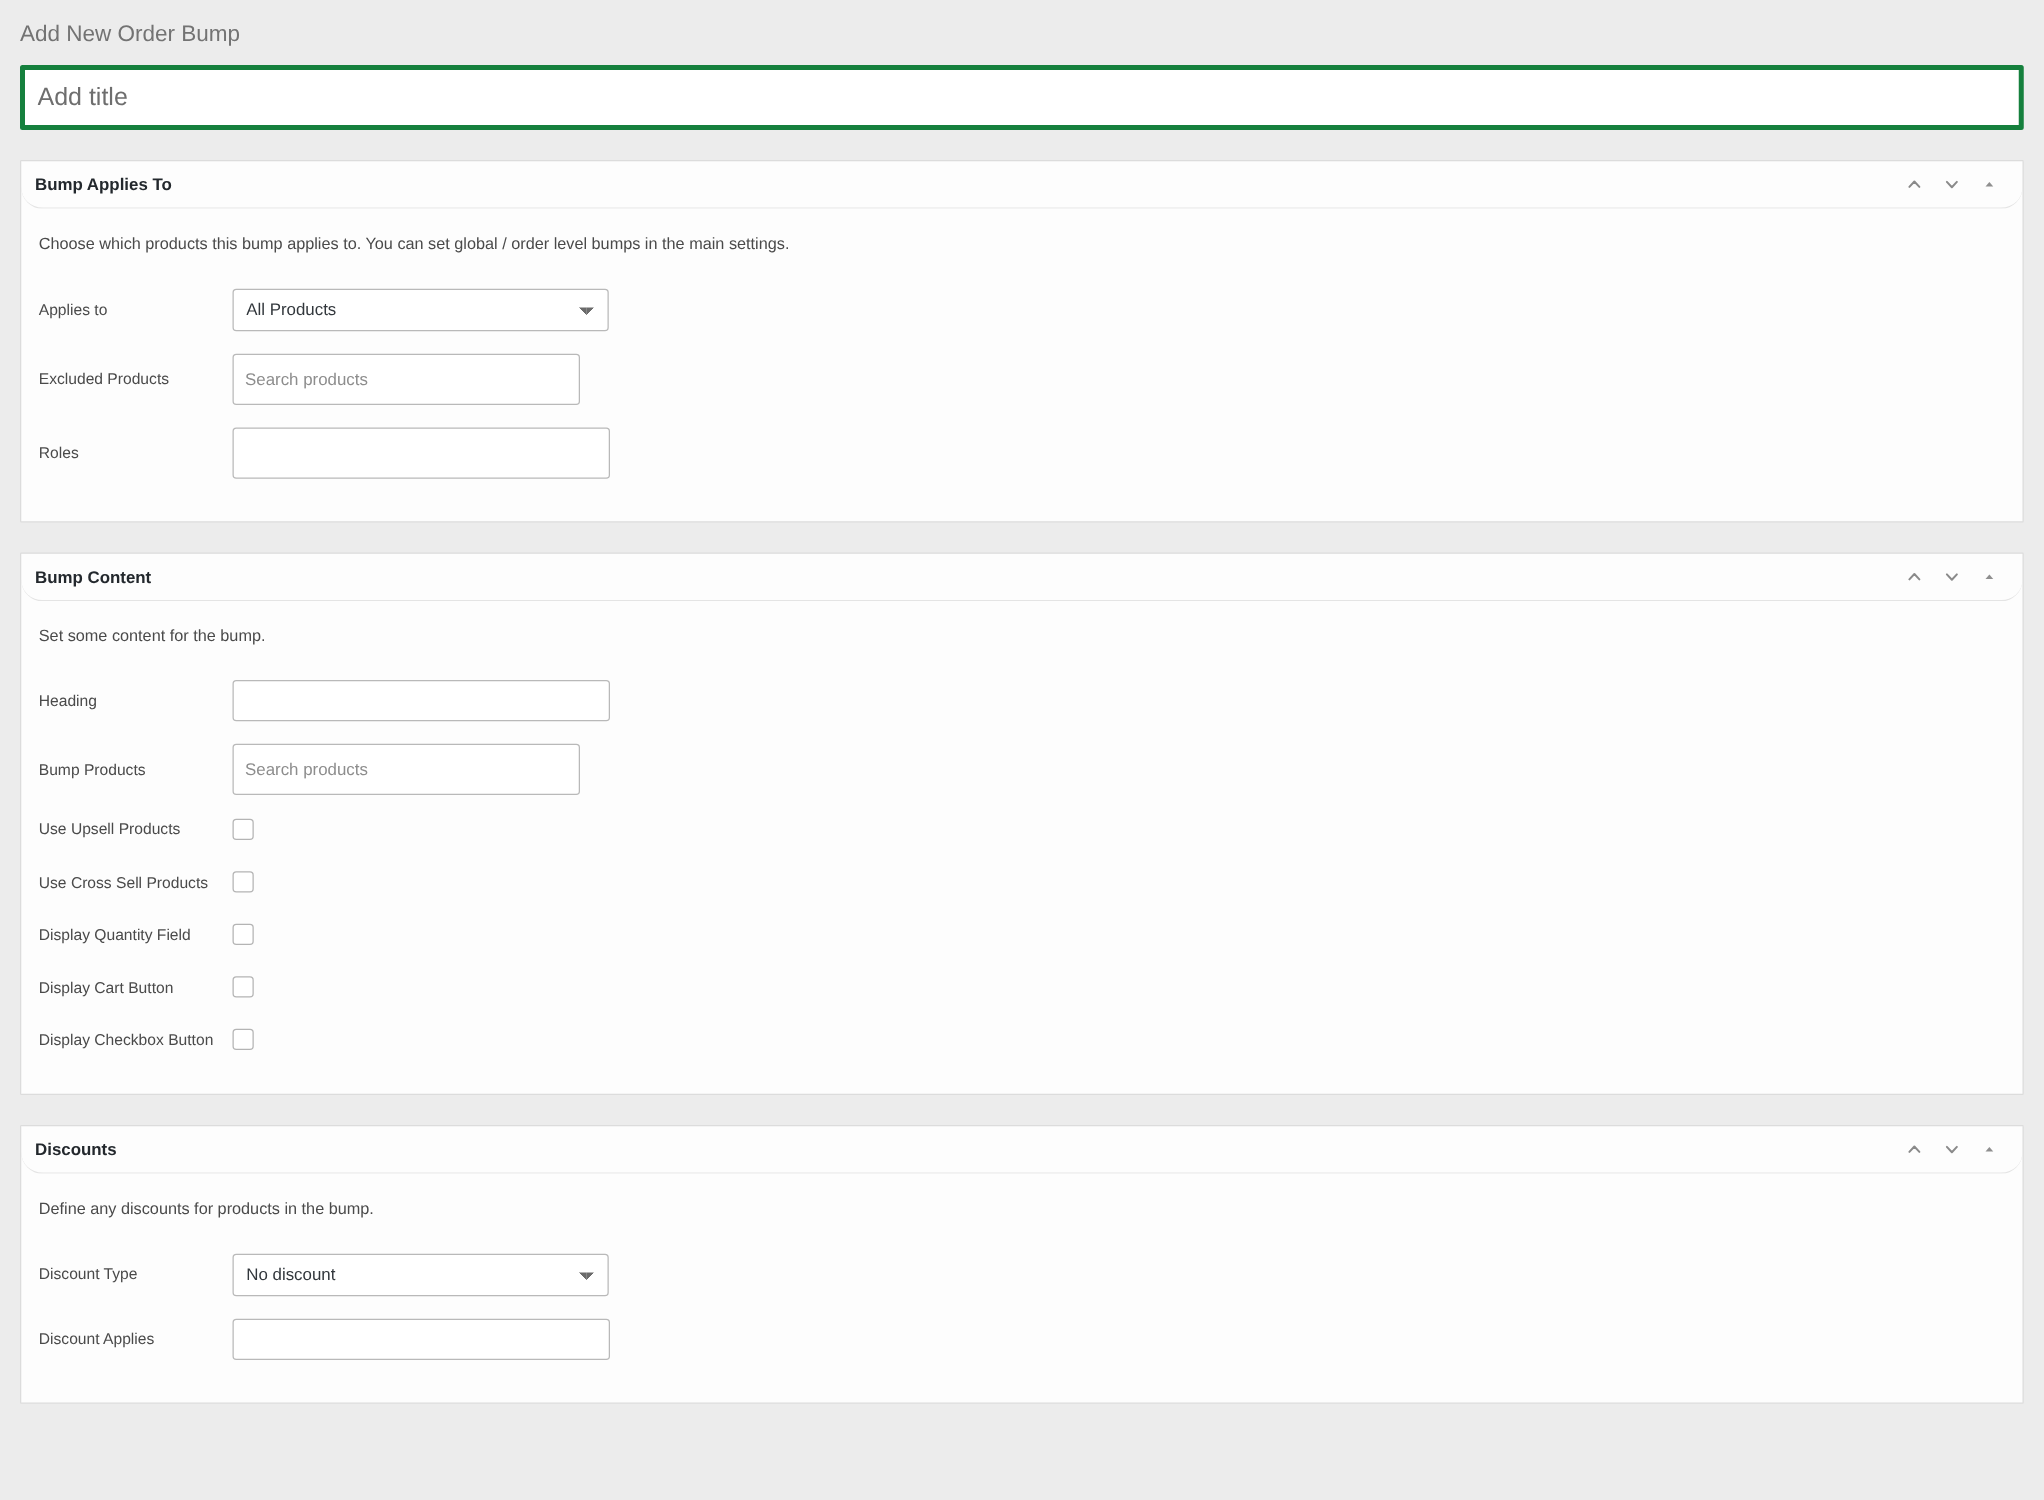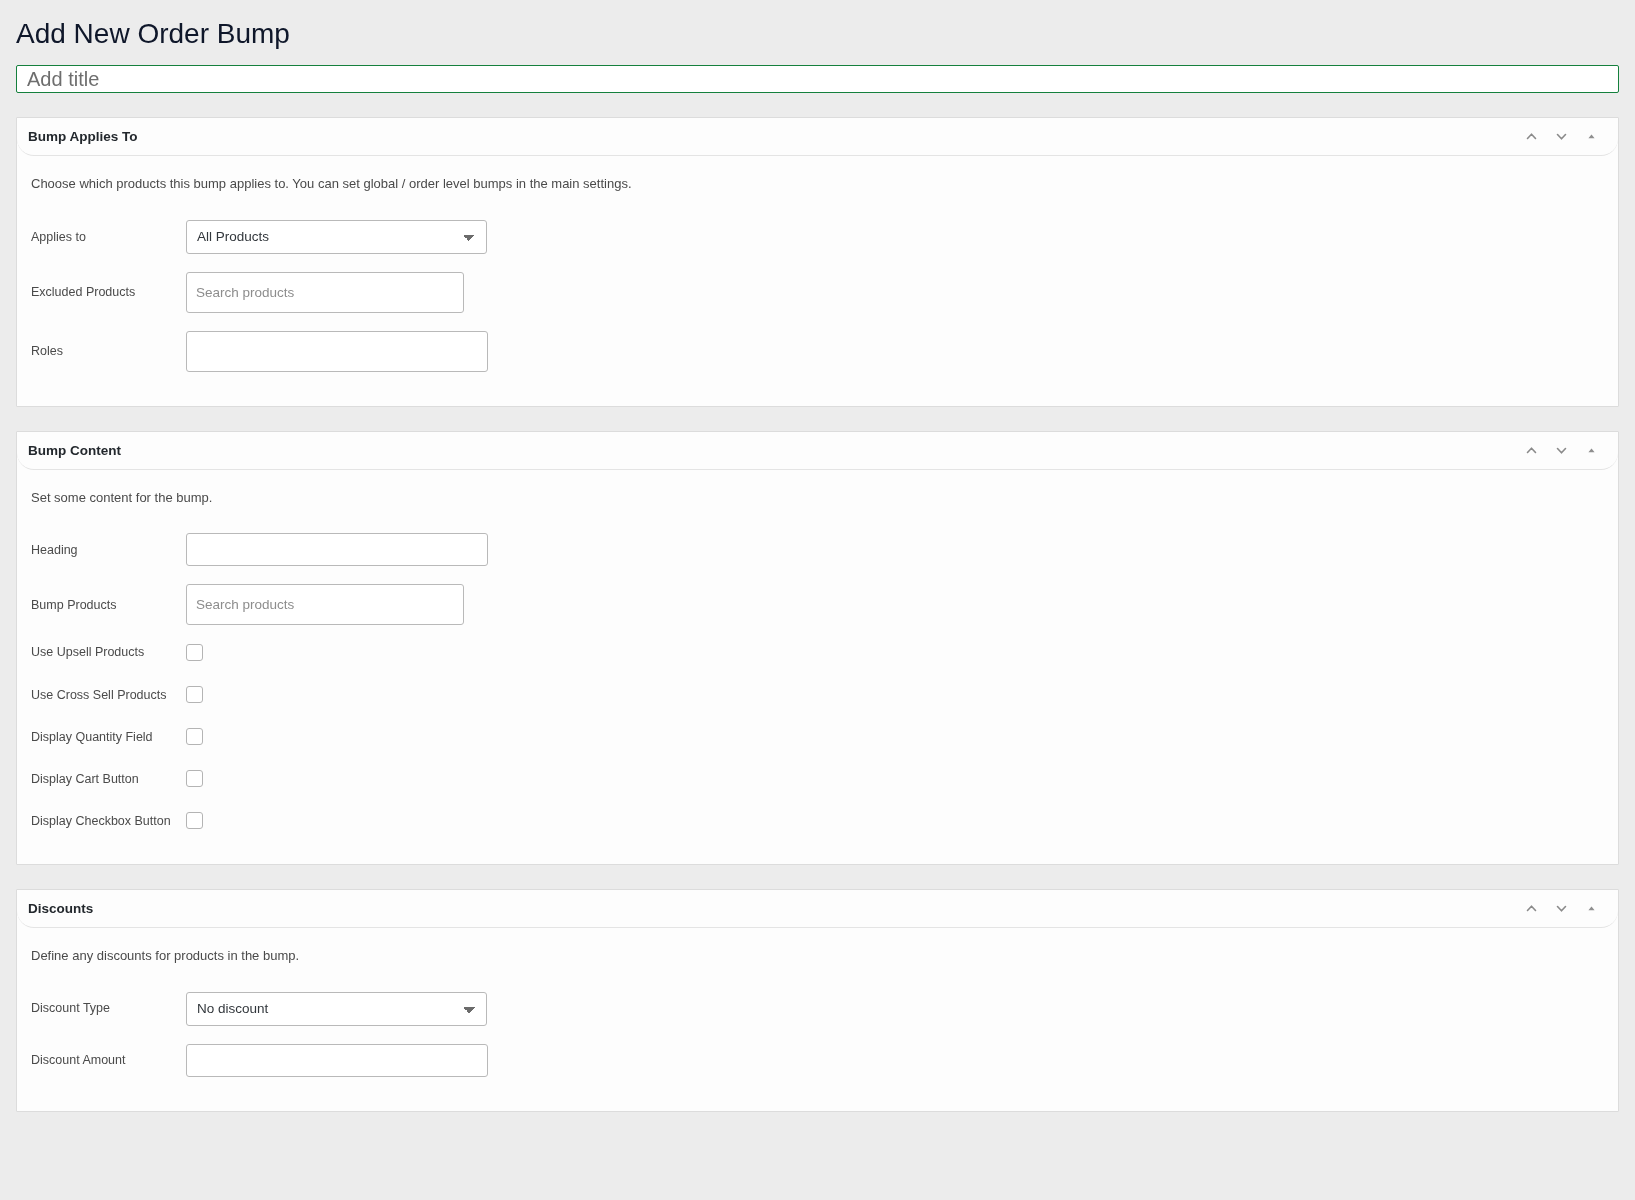--- a/index.html
+++ b/index.html
@@ -10,40 +10,40 @@
     background: #ececec;
     font-family: "Liberation Sans", sans-serif;
     color: #444;
     -webkit-font-smoothing: antialiased;
   }
 
   .wrap { padding: 0 16px; }
 
   
   .page-title {
-    font-size: 28px;
+    font-size: 18px;
     line-height: 1.3;
     font-weight: 400;
-    color: #0f172a;
+    color: #737373;
     margin: 0;
     padding: 16px 0 13px 0;
   }
 
   
   .title-input {
     display: block;
     width: 100%;
-    height: 28px;
+    height: 52px;
     padding: 6px 10px;
     font-family: "Liberation Sans", sans-serif;
     font-size: 20px;
     font-weight: 400;
     color: #32373c;
     background: #fff;
-    border: 1px solid #15803d;
+    border: 4px solid #15803d;
     border-radius: 2px;
     outline: none;
   }
   .title-input::placeholder { color: #6e6e6e; opacity: 1; }
 
   
   .panel {
     background: #fdfdfd;
     border: 1px solid #dcdcdc;
     margin-top: 24px;
@@ -357,21 +357,21 @@
       <div class="field-row row-gap-lg">
         <div class="field-label">Discount Type</div>
         <div class="field-control">
           <select class="ctl-select">
             <option selected="">No discount</option>
           </select>
         </div>
       </div>
 
       <div class="field-row">
-        <div class="field-label">Discount Amount</div>
+        <div class="field-label">Discount Applies</div>
         <div class="field-control">
           <input class="ctl-text" type="text" placeholder="" style="">
         </div>
       </div>
     </div>
   </section>
 
 </div>
 
 </body></html>

